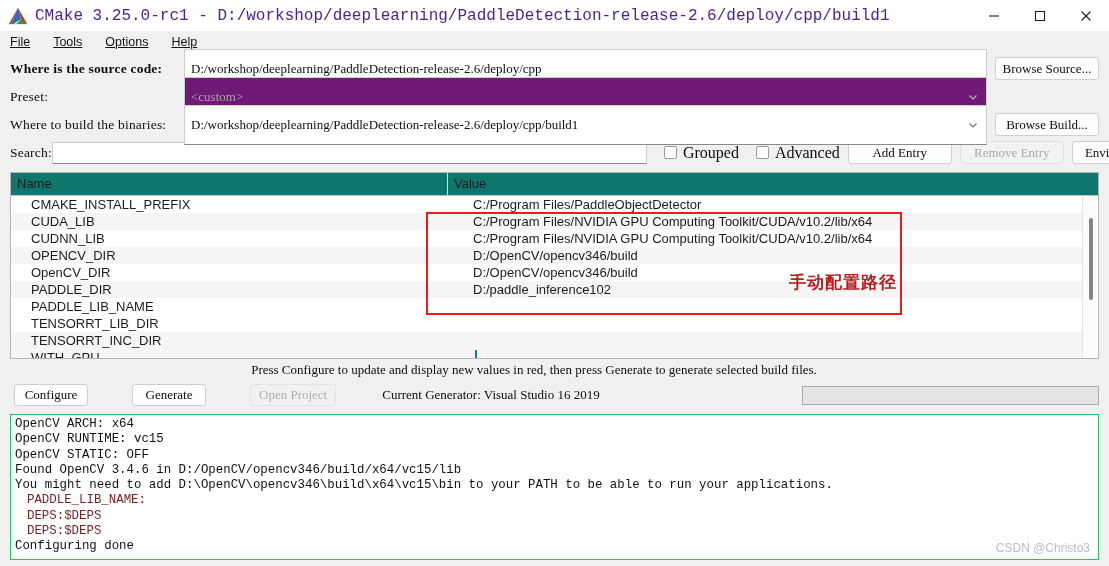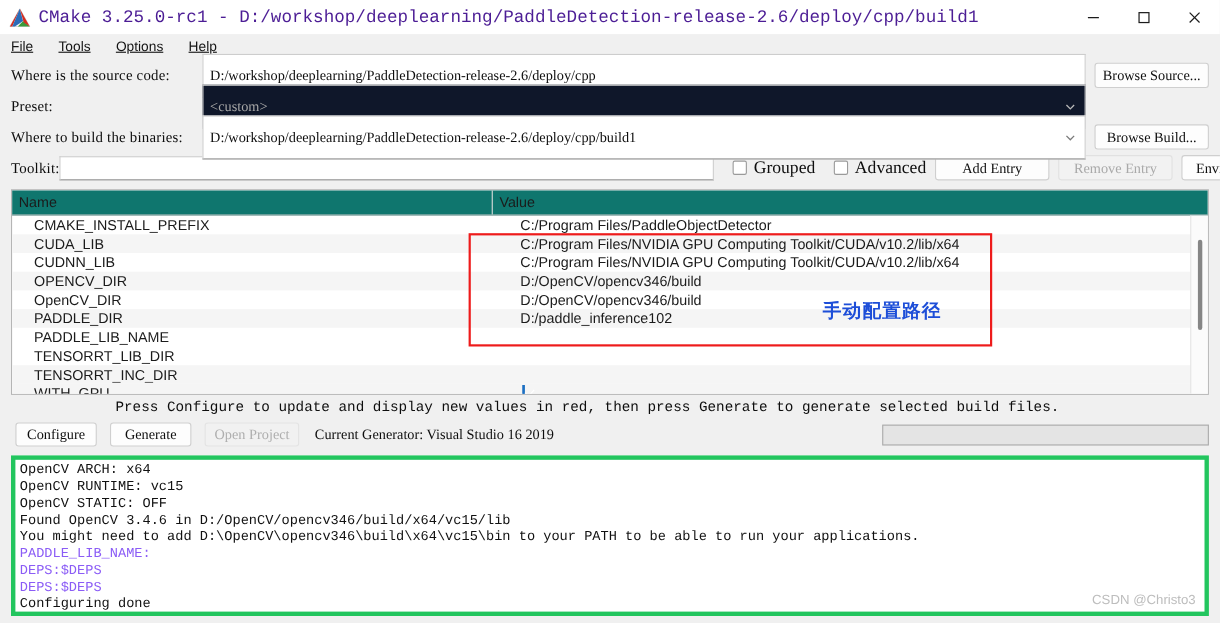--- a/index.html
+++ b/index.html
@@ -85,21 +85,21 @@
     height: 23px;
     margin-bottom: 5px;
   }
   .form-label {
     font-family: "Liberation Serif", serif;
     font-size: 13.5px;
     color: #0d0d0d;
     white-space: nowrap;
     letter-spacing: 0.2px;
   }
-  .label-src   { width: 174px; }
+  .label-src   { width: 174px; font-weight: bold; }
   .label-preset{ width: 174px; }
   .label-bin   { width: 174px; }
   .label-search{ width: 50px; }
   .acc { text-decoration: underline; }
 
   .text-field {
     flex: 1 1 auto;
     height: 40px;
     background: #ffffff;
     border: 1px solid #cdcdcd;
@@ -108,21 +108,21 @@
     align-items: center;
     padding: 0 6px;
     font-family: "Liberation Serif", serif;
     font-size: 13px;
     color: #0d0d0d;
     position: relative;
     overflow: hidden;
     white-space: nowrap;
   }
   .text-field.disabled {
-    background: #0f172a;
+    background: #701a75;
     color: #a6a6a6;
     border-bottom: 1px solid #cfcfcf;
   }
   .text-field.has-arrow { padding-right: 28px; }
   .chev {
     position: absolute;
     right: 7px; top: 50%;
     transform: translateY(-50%);
     width: 12px; height: 12px;
   }
@@ -233,23 +233,23 @@
   }
   .red-annot-box {
     position: absolute;
     left: 415px; top: 39px;
     width: 476px; height: 103px;
     border: 2.5px solid #ee1b1b;
     pointer-events: none;
   }
   .red-annot-text {
     position: absolute;
-    left: 737px; top: 98px;
+    left: 778px; top: 98px;
     font-size: 17px;
-    color: #1d4ed8;
+    color: #b91c1c;
     font-family: "DejaVu Sans", sans-serif;
     font-weight: 600;
     letter-spacing: 1px;
     white-space: nowrap;
   }
   .vscroll {
     position: absolute;
     right: 0; top: 23px;
     width: 16px; bottom: 0;
     background: #fbfbfb;
@@ -262,33 +262,34 @@
     background: #868686;
     border-radius: 2px;
   }
 
   
   .hint-row {
     height: 20px;
     display: flex;
     align-items: center;
     justify-content: center;
-    font-family: Liberation Mono, monospace;
+    font-family: Liberation Serif, serif;
     font-size: 13px;
     color: #0d0d0d;
     margin-top: 1px;
     padding-right: 41px;
     flex: 0 0 auto;
   }
   .action-row {
     display: flex;
     align-items: center;
     padding: 2px 10px 0 14px;
     flex: 0 0 auto;
     height: 28px;
+    gap: 32px;
   }
   .abtn {
     height: 22px;
     min-width: 74px;
     background: #fdfdfd;
     border: 1px solid #cfcfcf;
     border-radius: 3px;
     font-family: "Liberation Serif", serif;
     font-size: 13px;
     color: #0d0d0d;
@@ -310,35 +311,35 @@
     width: 297px;
     height: 19px;
     background: #e4e4e4;
     border: 1px solid #aaaaaa;
     flex: 0 0 auto;
   }
 
   
   .log-wrap {
     margin: 6px 10px 6px 10px;
-    border: 4px solid #22c55e;
+    border: 1px solid #22c55e;
     background: #ffffff;
     flex: 1 1 auto;
     position: relative;
     overflow: hidden;
     padding: 2px 0 0 4px;
   }
   .log-line {
     font-family: "Liberation Mono", monospace;
     font-size: 12.4px;
     line-height: 15.3px;
     color: #111111;
     white-space: pre;
   }
-  .log-line.red { color: #8b5cf6; }
+  .log-line.red { color: #7f1d1d; margin-left: 12px; }
   .watermark {
     position: absolute;
     right: 8px; bottom: 4px;
     font-family: "Liberation Sans", sans-serif;
     font-size: 12px;
     color: #bdbdbd;
   }
 </style>
 </head>
 <body>
@@ -417,21 +418,21 @@
               <polyline points="2.5,4.5 6,8 9.5,4.5" fill="none" stroke="#7a7a7a" stroke-width="1.2"></polyline>
             </svg>
         </span>
       </div>
       <div class="btn">
           <span>Browse Build...</span>
         </div>
     </div>
 
     <div class="form-row">
-      <div class="form-label label-search">Toolkit:</div>
+      <div class="form-label label-search">Search:</div>
       <div class="search-field"></div>
 
       <div class="check-wrap">
         <span class="cbox"></span>
         <span>Grouped</span>
       </div>
       <div class="check-wrap">
         <span class="cbox"></span>
         <span>Advanced</span>
       </div>

